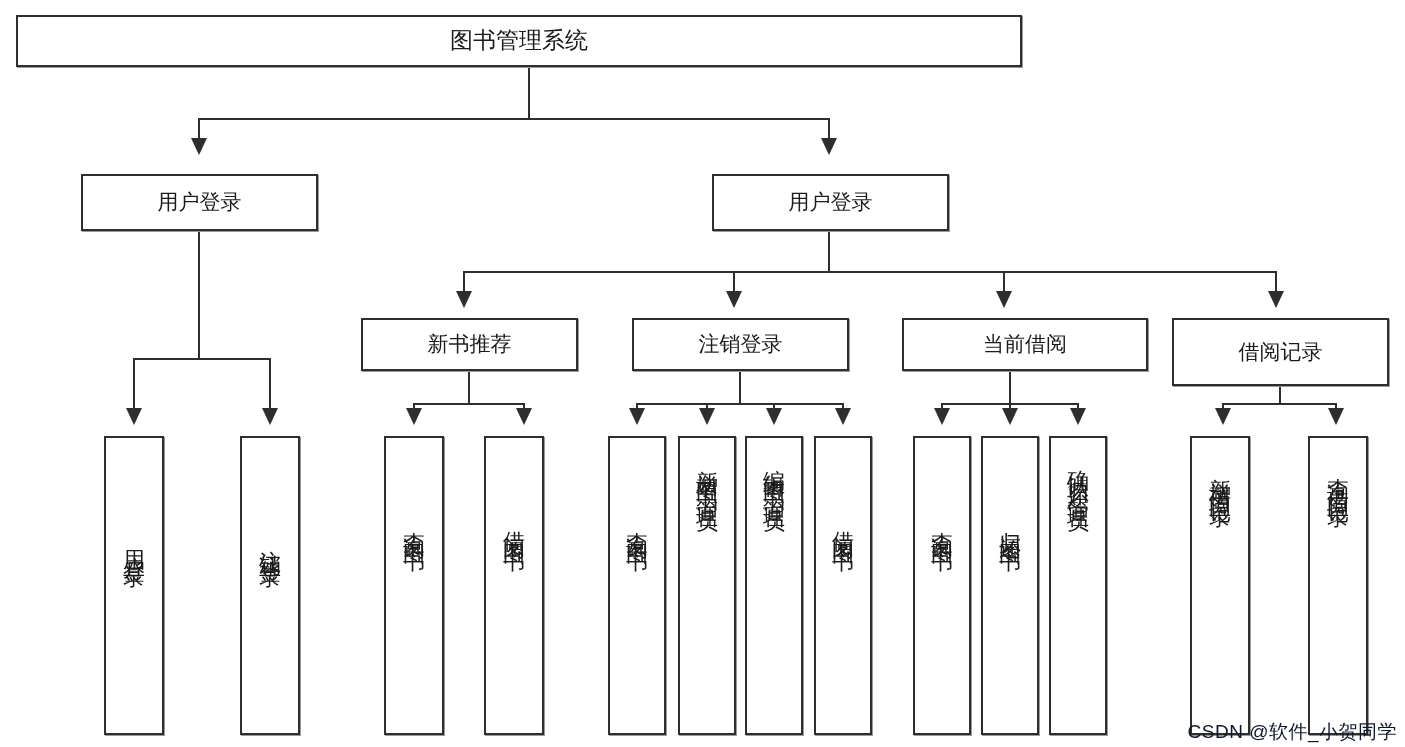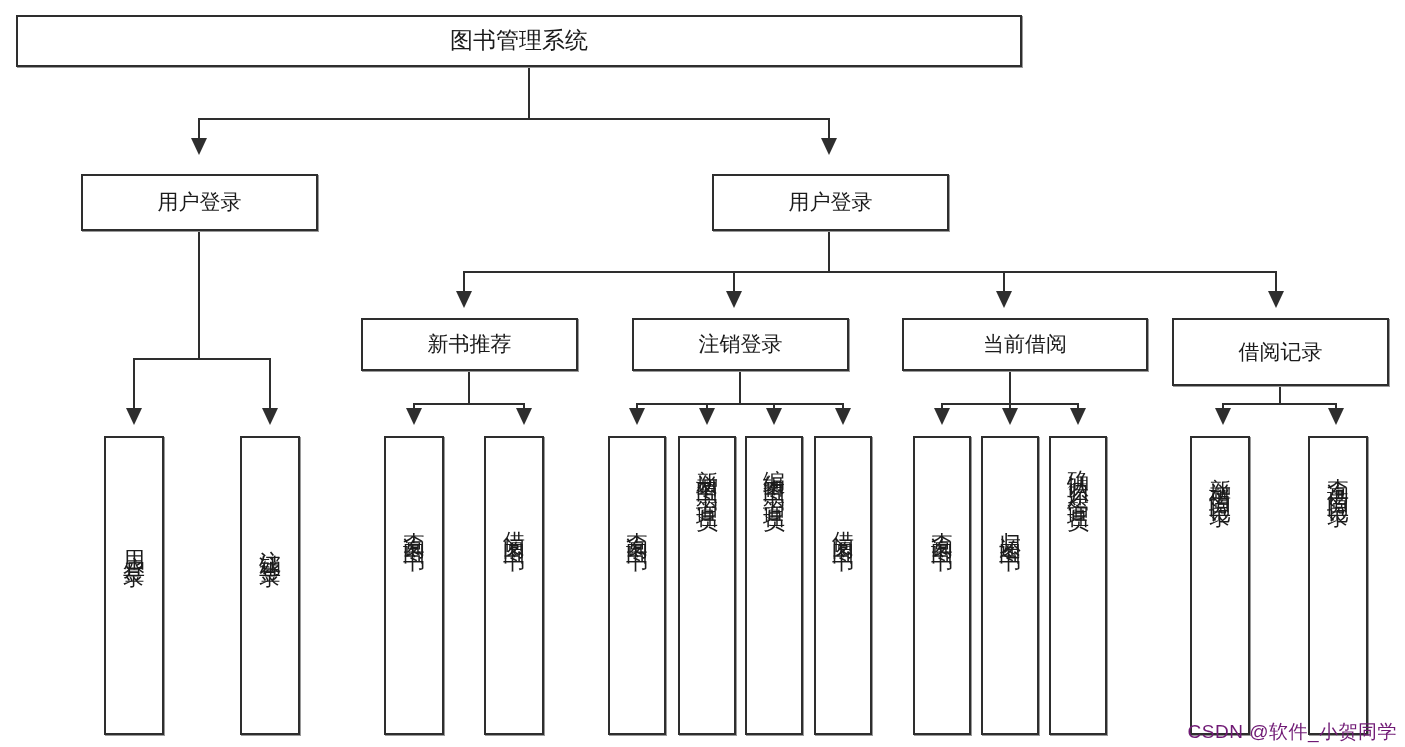--- a/index.html
+++ b/index.html
@@ -73,21 +73,21 @@
     border-right:8px solid transparent;
     border-top:17px solid #2e2e2e;
     z-index:2;
   }
   
   #watermark{
     position:absolute;
     right:8px;
     bottom:2px;
     font-size:19px;
-    color:#701a75;
+    color:#0f172a;
     white-space:nowrap;
     z-index:5;
     letter-spacing:0.5px;
     margin-top:32px;
   }
 </style>
 </head>
 <body>
 
 <div id="canvas">

